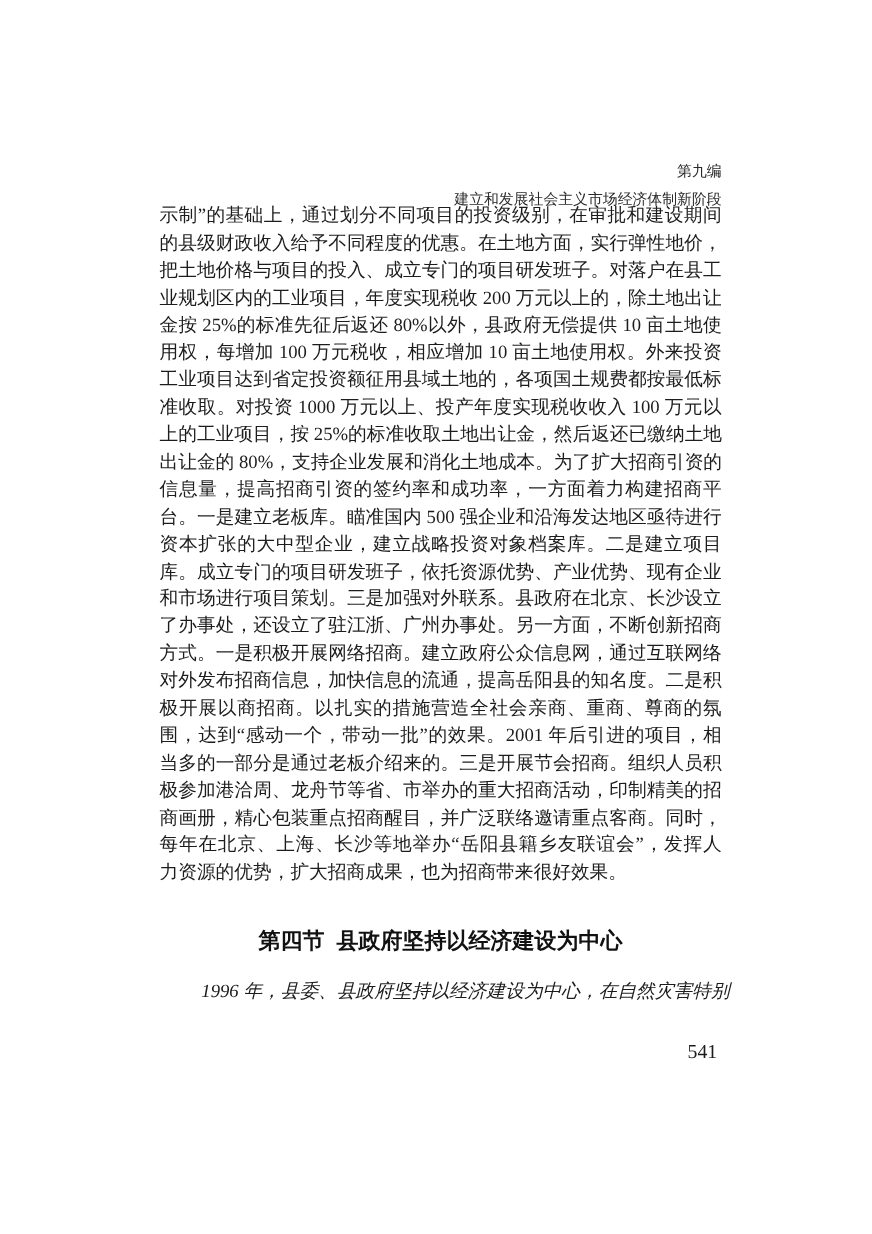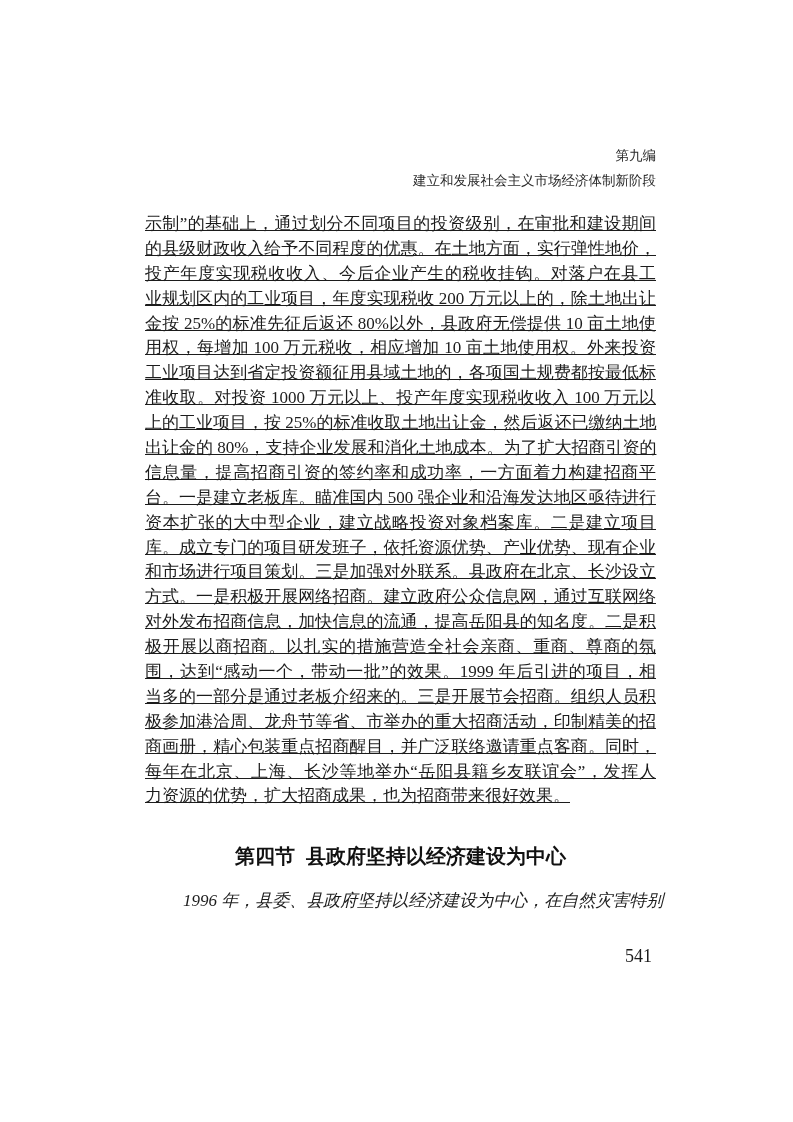--- a/index.html
+++ b/index.html
@@ -25,21 +25,21 @@
     text-align: right;
     font-size: 13.5px;
     line-height: 25px;
     color: #2a2a2a;
   }
   .body-paragraph {
     position: absolute;
     left: 145px;
     width: 511px;
   }
-  .para-1 { top: 212px; text-decoration: underline; }
+  .para-1 { top: 184px; }
   .para-2 { top: 889px; }
   .text-line {
     font-size: 17px;
     line-height: 24.9px;
     height: 24.9px;
     text-align: justify;
     text-align-last: justify;
     white-space: nowrap;
     color: #1c1c1c;
   }
@@ -83,37 +83,38 @@
 <div class="page">
 
   <div class="running-header">
     <div>第九编</div>
     <div>建立和发展社会主义市场经济体制新阶段</div>
   </div>
 
   <div class="body-paragraph para-1">
       <div class="text-line">示制”的基础上，通过划分不同项目的投资级别，在审批和建设期间</div>
       <div class="text-line">的县级财政收入给予不同程度的优惠。在土地方面，实行弹性地价，</div>
-      <div class="text-line">投产年度实现税收收入、今后企业产生的税收挂钩。对落户在县工</div>
+      <div class="text-line">把土地价格与项目的投入、成立专门的项目研发班子。对落户在县工</div>
       <div class="text-line">业规划区内的工业项目，年度实现税收 200 万元以上的，除土地出让</div>
       <div class="text-line">金按 25%的标准先征后返还 80%以外，县政府无偿提供 10 亩土地使</div>
       <div class="text-line">用权，每增加 100 万元税收，相应增加 10 亩土地使用权。外来投资</div>
       <div class="text-line">工业项目达到省定投资额征用县域土地的，各项国土规费都按最低标</div>
       <div class="text-line">准收取。对投资 1000 万元以上、投产年度实现税收收入 100 万元以</div>
       <div class="text-line">上的工业项目，按 25%的标准收取土地出让金，然后返还已缴纳土地</div>
       <div class="text-line">出让金的 80%，支持企业发展和消化土地成本。为了扩大招商引资的</div>
       <div class="text-line">信息量，提高招商引资的签约率和成功率，一方面着力构建招商平</div>
       <div class="text-line">台。一是建立老板库。瞄准国内 500 强企业和沿海发达地区亟待进行</div>
       <div class="text-line">资本扩张的大中型企业，建立战略投资对象档案库。二是建立项目</div>
       <div class="text-line">库。成立专门的项目研发班子，依托资源优势、产业优势、现有企业</div>
       <div class="text-line">和市场进行项目策划。三是加强对外联系。县政府在北京、长沙设立</div>
+      <div class="text-line">了办事处，还设立了驻江浙、广州办事处。另一方面，不断创新招商</div>
       <div class="text-line">方式。一是积极开展网络招商。建立政府公众信息网，通过互联网络</div>
       <div class="text-line">对外发布招商信息，加快信息的流通，提高岳阳县的知名度。二是积</div>
       <div class="text-line">极开展以商招商。以扎实的措施营造全社会亲商、重商、尊商的氛</div>
-      <div class="text-line">围，达到“感动一个，带动一批”的效果。1999 年后引进的项目，相</div>
+      <div class="text-line">围，达到“感动一个，带动一批”的效果。2001 年后引进的项目，相</div>
       <div class="text-line">当多的一部分是通过老板介绍来的。三是开展节会招商。组织人员积</div>
       <div class="text-line">极参加港洽周、龙舟节等省、市举办的重大招商活动，印制精美的招</div>
       <div class="text-line">商画册，精心包装重点招商醒目，并广泛联络邀请重点客商。同时，</div>
       <div class="text-line">每年在北京、上海、长沙等地举办“岳阳县籍乡友联谊会”，发挥人</div>
       <div class="text-line">力资源的优势，扩大招商成果，也为招商带来很好效果。</div>
     </div>
 
   <div class="section-heading">
     <span class="heading-label">第四节</span><span>县政府坚持以经济建设为中心</span>
   </div>

